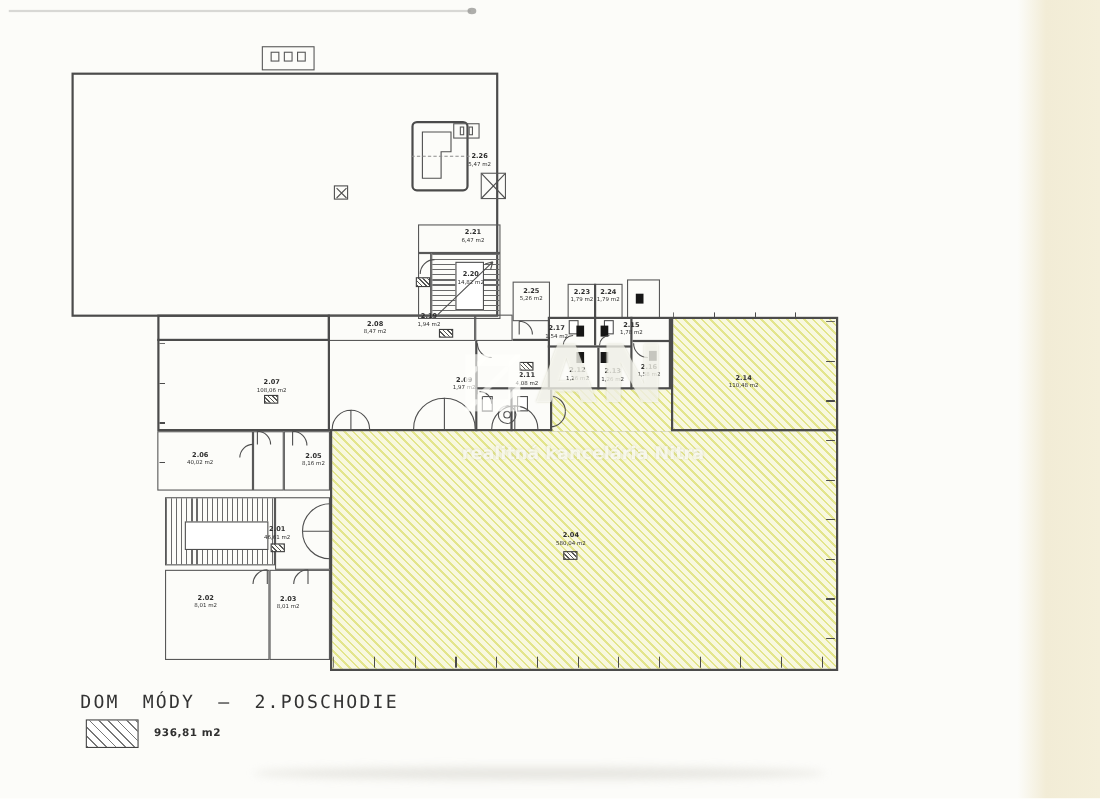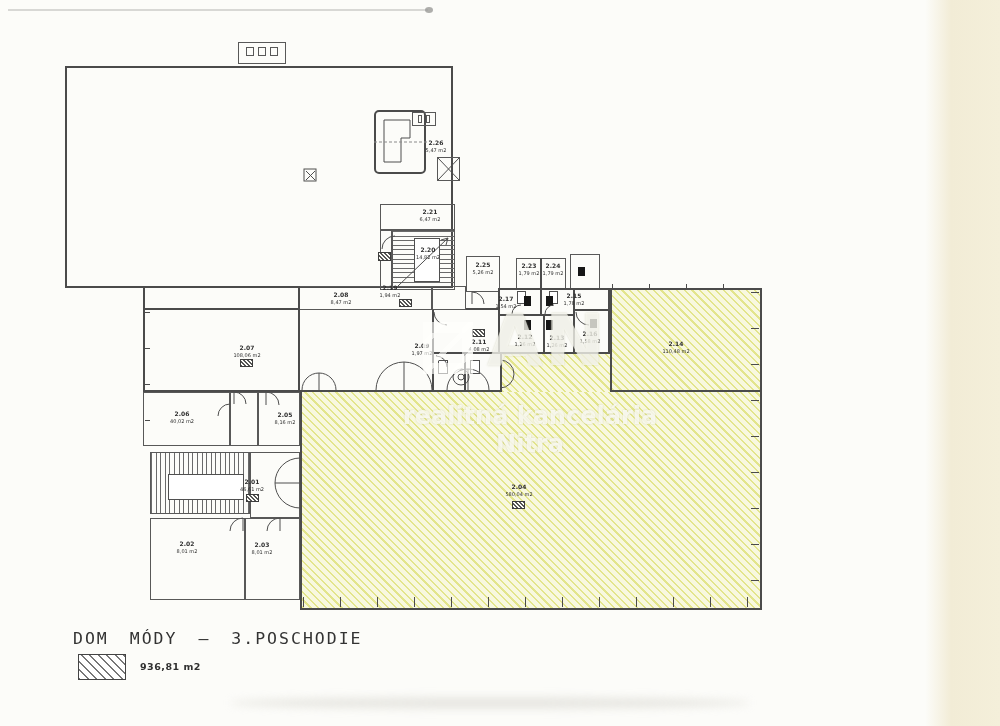--- a/index.html
+++ b/index.html
@@ -27,21 +27,21 @@
          border:1.5px solid #444;
          background:repeating-linear-gradient(45deg,#777 0px,#777 1.2px,#fff 1.2px,#fff 6px);}
   #legend-label{position:absolute;left:140px;top:661px;font-size:9.5px;font-weight:600;
          letter-spacing:.5px;color:#2f2f2f;}
   #wm{position:absolute;left:395px;top:308px;width:270px;height:118px;pointer-events:none;}
   #wm .glyph{position:absolute;left:28px;top:14px;width:50px;height:52px;box-sizing:border-box;
          border:11px solid rgba(255,255,252,.62);
          background:linear-gradient(135deg,transparent 44%,rgba(255,255,252,.62) 44%,rgba(255,255,252,.62) 56%,transparent 56%);}
   #wm .letters{position:absolute;left:92px;top:-4px;font-size:72px;font-weight:bold;line-height:1;
          color:rgba(255,255,252,.66);letter-spacing:2px;text-shadow:0 0 2px rgba(170,170,135,.45);}
-  #wm .caption{position:absolute;left:-6px;top:94px;width:282px;text-align:center;font-size:24px;
+  #wm .caption{position:absolute;left:-6px;top:94px;width:282px;text-align:center;font-size:16px;
          font-weight:bold;color:rgba(255,255,250,.78);text-shadow:0 0 2px rgba(170,170,135,.45);}
   svg{position:absolute;left:0;top:0;}
   .art{position:absolute;pointer-events:none;}
 </style>
 </head>
 <body>
 
 <div id="page">
 
   <div class="art" style="left:925px;top:0;width:75px;height:726px;background:linear-gradient(90deg,rgba(243,238,216,0) 0%,#f2ecd6 35%,#f4efda 100%);"></div>
@@ -239,21 +239,21 @@
     </div>
   <div class="rl" style="left:244px;top:541px;">
       <span class="code">2.03</span>
       <span class="area">8,01 m2</span>
     </div>
   <div class="rl rl40" style="left:499px;top:483px;">
       <span class="code">2.04</span>
       <span class="area">580,04 m2</span>
     </div>
 
-  <div id="title">DOM MÓDY – 3.POSCHODIE</div>
+  <div id="title">DOM MÓDY – 2.POSCHODIE</div>
   <div id="legend-swatch"></div>
   <div id="legend-label">936,81 m2</div>
 
   <div id="wm">
     <div class="glyph"></div>
     <div class="letters">AN</div>
     <div class="caption">realitná kancelária Nitra</div>
   </div>
 
   <div class="art" style="left:8px;top:9px;width:420px;height:2px;background:#c9c9c6;opacity:.7;"></div>

